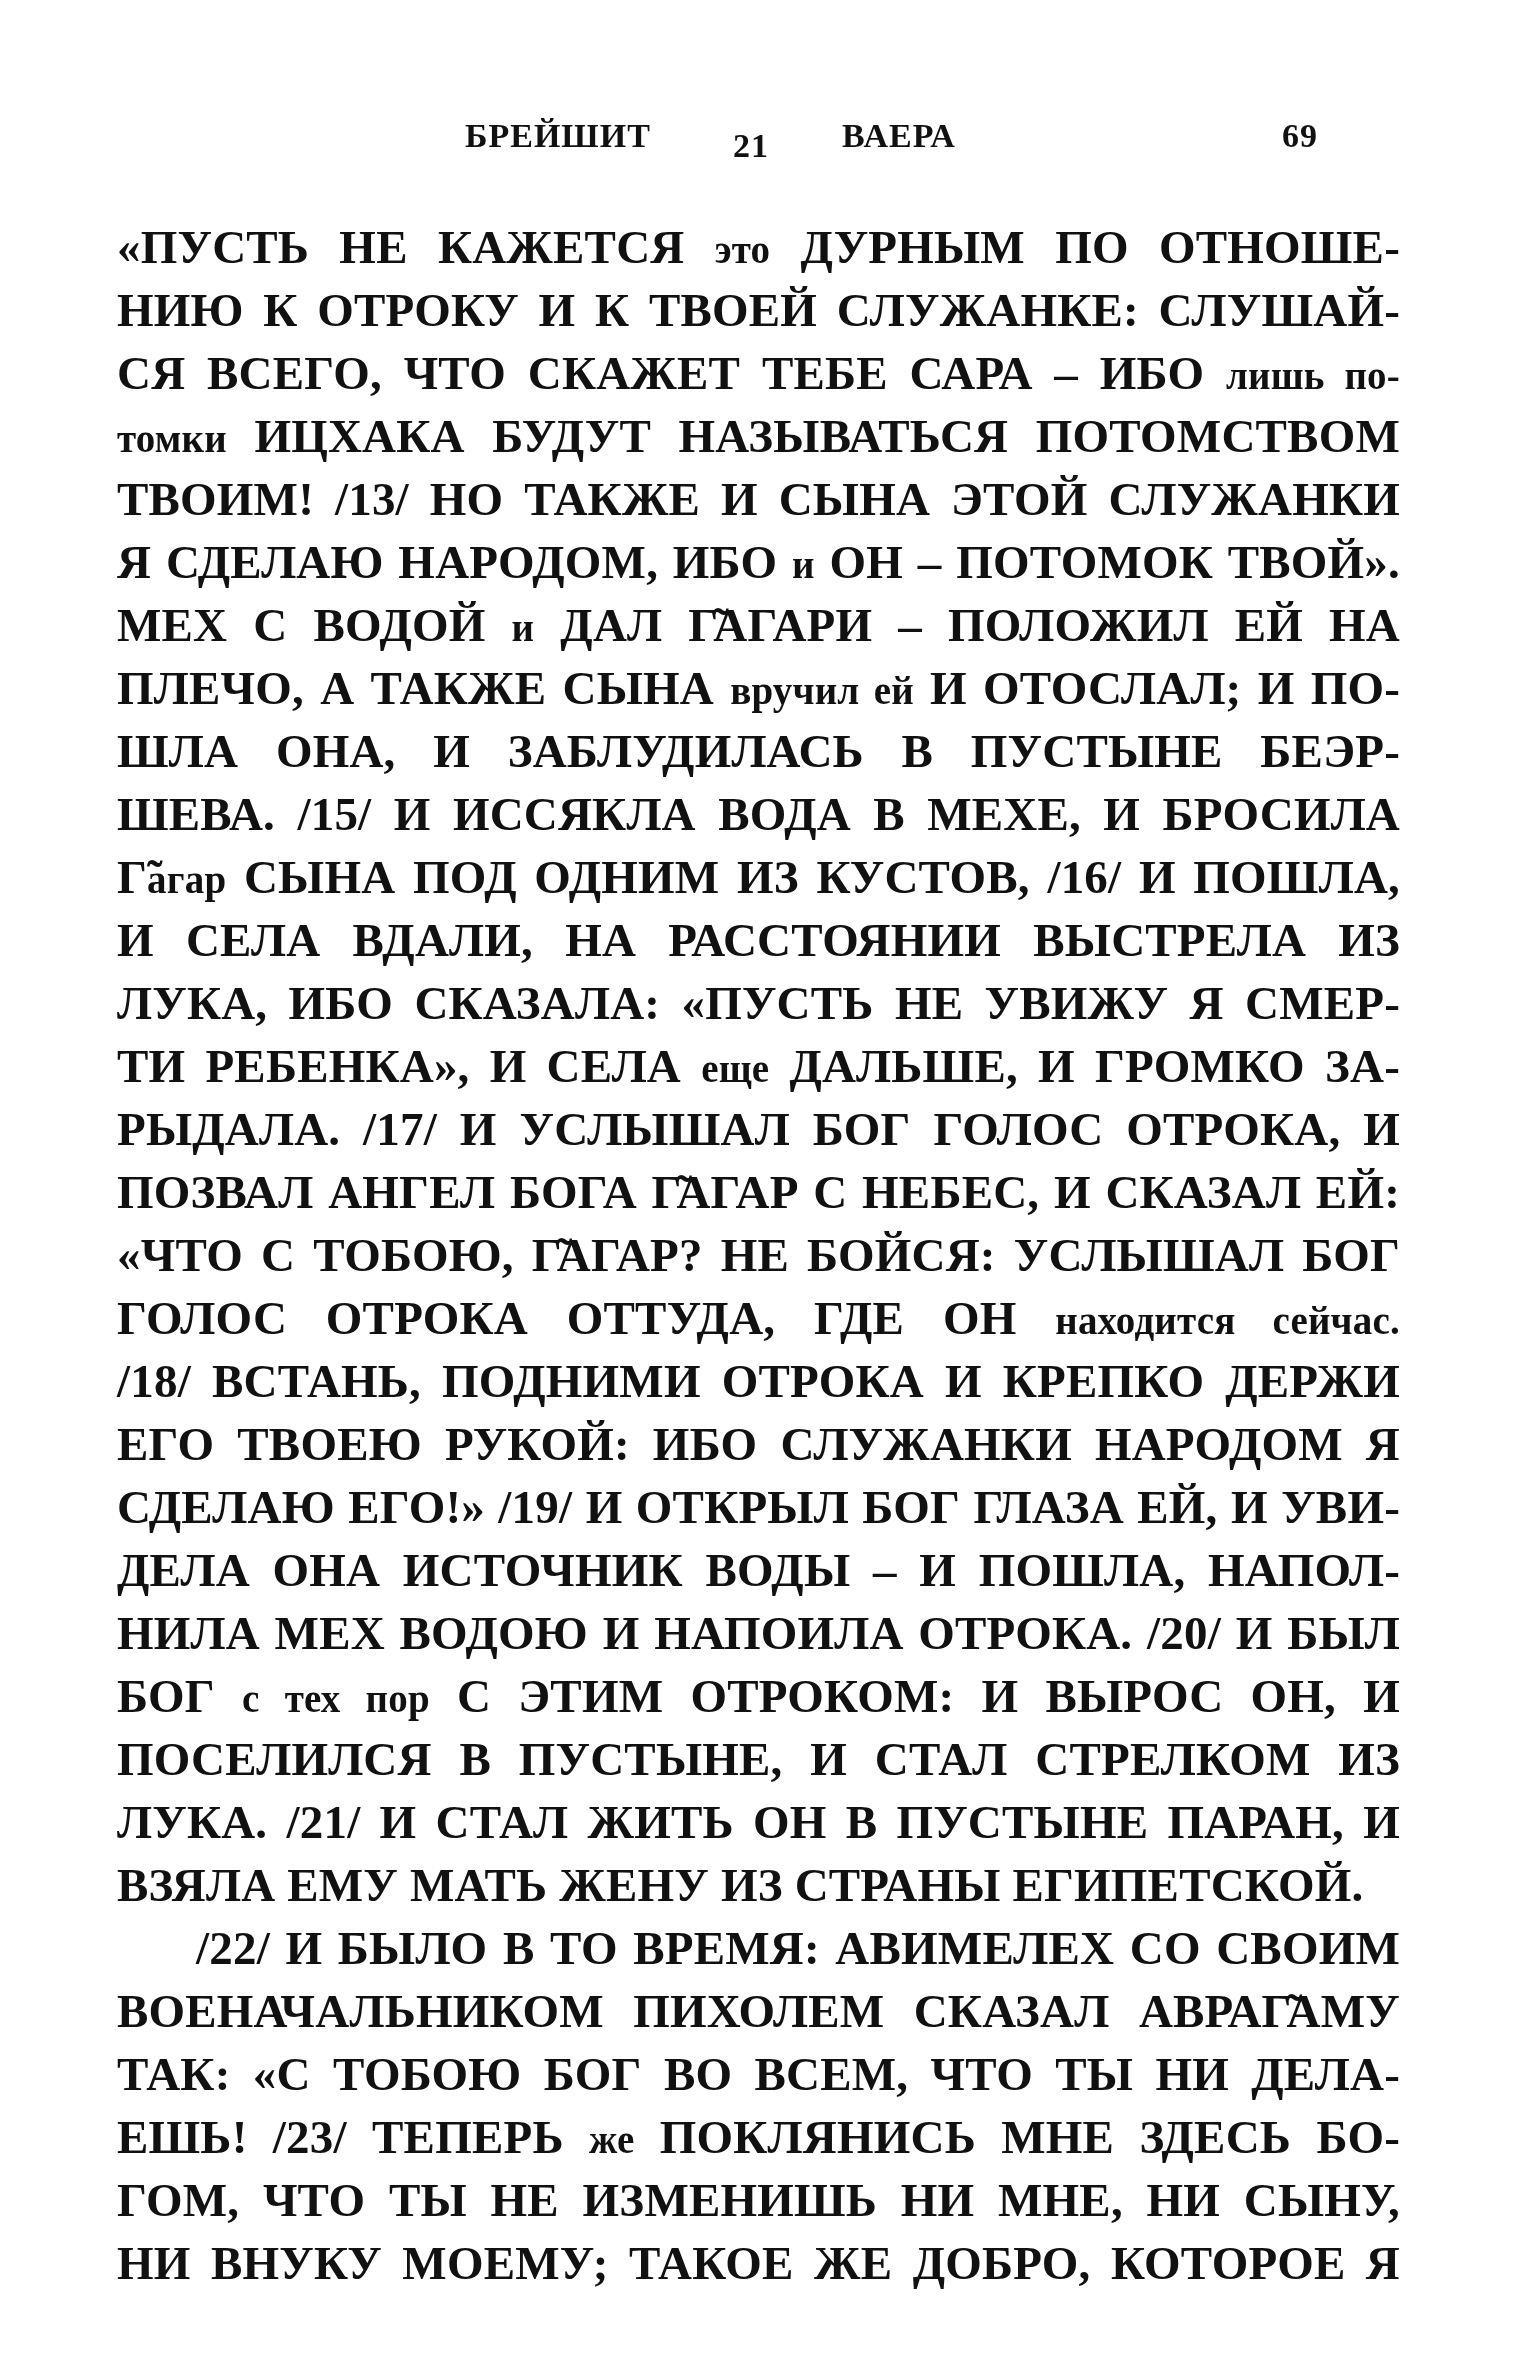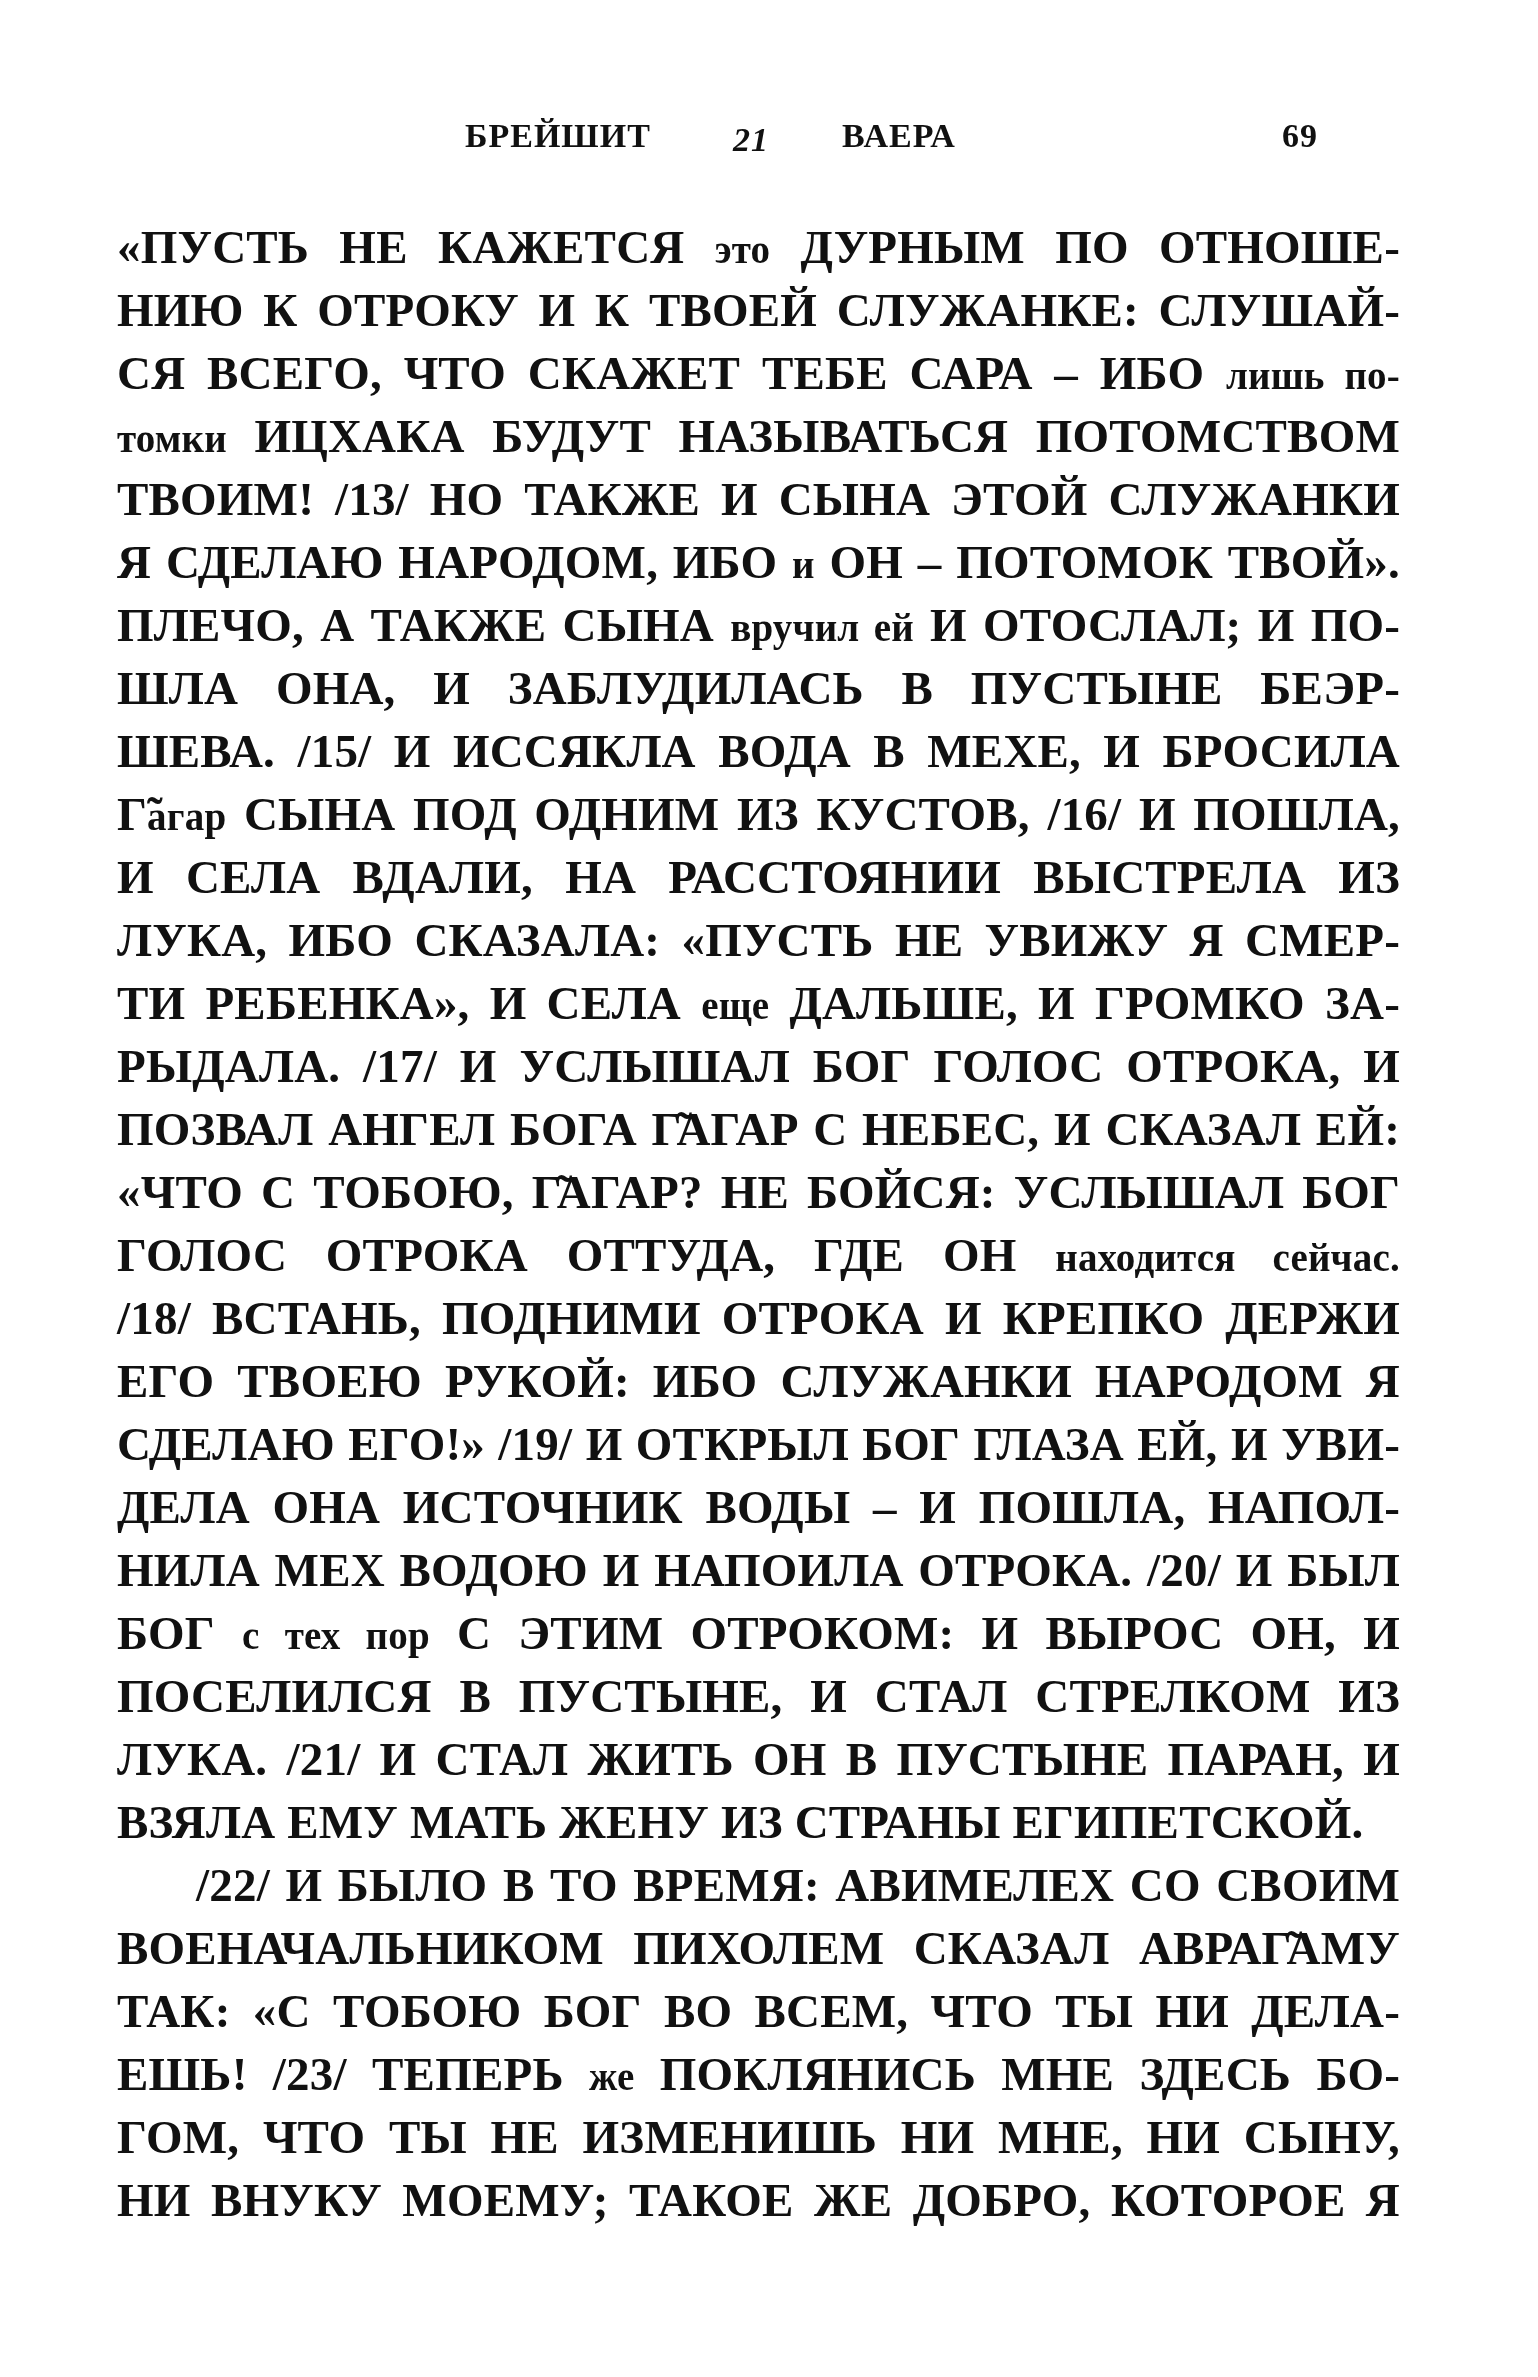--- a/index.html
+++ b/index.html
@@ -10,21 +10,21 @@
     font-family: "Liberation Serif", "DejaVu Serif", serif;
     position: relative;
     overflow: hidden;
   }
   .page { position: absolute; left: 0; top: 0; width: 1417px; height: 2377px; }
   .running-head {
     position: absolute; top: 107px; left: 0; width: 1538px; height: 59px;
     font-weight: bold; font-size: 34px; letter-spacing: 1px;
   }
   .rh-title { position: absolute; left: 465px; top: 10px; }
-  .rh-chapter { position: absolute; left: 733px; top: 14px; font-style: italic; }
+  .rh-chapter { position: absolute; left: 733px; top: 20px; }
   .rh-portion { position: absolute; left: 842px; top: 10px; }
   .rh-page { position: absolute; left: 1282px; top: 10px; }
 
   .body-text {
     position: absolute; left: 117px; top: 216px; width: 1283px;
   }
   .line {
     height: 63px;
     font-size: 47px; line-height: 63px;
     font-weight: bold;
@@ -48,20 +48,21 @@
     <span class="rh-page">69</span>
   </div>
 
   <div class="body-text" id="body-text">
       <div class="line"><span class="seg">«ПУСТЬ НЕ КАЖЕТСЯ </span><span class="seg lc">это</span><span class="seg"> ДУРНЫМ ПО ОТНОШЕ-</span></div>
       <div class="line"><span class="seg">НИЮ К ОТРОКУ И К ТВОЕЙ СЛУЖАНКЕ: СЛУШАЙ-</span></div>
       <div class="line"><span class="seg">СЯ ВСЕГО, ЧТО СКАЖЕТ ТЕБЕ САРА – ИБО </span><span class="seg lc">лишь по-</span></div>
       <div class="line"><span class="seg lc">томки</span><span class="seg"> ИЦХАКА БУДУТ НАЗЫВАТЬСЯ ПОТОМСТВОМ</span></div>
       <div class="line"><span class="seg">ТВОИМ! /13/ НО ТАКЖЕ И СЫНА ЭТОЙ СЛУЖАНКИ</span></div>
       <div class="line"><span class="seg">Я СДЕЛАЮ НАРОДОМ, ИБО </span><span class="seg lc">и</span><span class="seg"> ОН – ПОТОМОК ТВОЙ».</span></div>
+      <div class="line"><span class="seg">МЕХ С ВОДОЙ </span><span class="seg lc">и</span><span class="seg"> ДАЛ Г̃АГАРИ – ПОЛОЖИЛ ЕЙ НА</span></div>
       <div class="line"><span class="seg">ПЛЕЧО, А ТАКЖЕ СЫНА </span><span class="seg lc">вручил ей</span><span class="seg"> И ОТОСЛАЛ; И ПО-</span></div>
       <div class="line"><span class="seg">ШЛА ОНА, И ЗАБЛУДИЛАСЬ В ПУСТЫНЕ БЕЭР-</span></div>
       <div class="line"><span class="seg">ШЕВА. /15/ И ИССЯКЛА ВОДА В МЕХЕ, И БРОСИЛА</span></div>
       <div class="line"><span class="seg">Г̃</span><span class="seg lc">агар</span><span class="seg"> СЫНА ПОД ОДНИМ ИЗ КУСТОВ, /16/ И ПОШЛА,</span></div>
       <div class="line"><span class="seg">И СЕЛА ВДАЛИ, НА РАССТОЯНИИ ВЫСТРЕЛА ИЗ</span></div>
       <div class="line"><span class="seg">ЛУКА, ИБО СКАЗАЛА: «ПУСТЬ НЕ УВИЖУ Я СМЕР-</span></div>
       <div class="line"><span class="seg">ТИ РЕБЕНКА», И СЕЛА </span><span class="seg lc">еще</span><span class="seg"> ДАЛЬШЕ, И ГРОМКО ЗА-</span></div>
       <div class="line"><span class="seg">РЫДАЛА. /17/ И УСЛЫШАЛ БОГ ГОЛОС ОТРОКА, И</span></div>
       <div class="line"><span class="seg">ПОЗВАЛ АНГЕЛ БОГА Г̃АГАР С НЕБЕС, И СКАЗАЛ ЕЙ:</span></div>
       <div class="line"><span class="seg">«ЧТО С ТОБОЮ, Г̃АГАР? НЕ БОЙСЯ: УСЛЫШАЛ БОГ</span></div>

